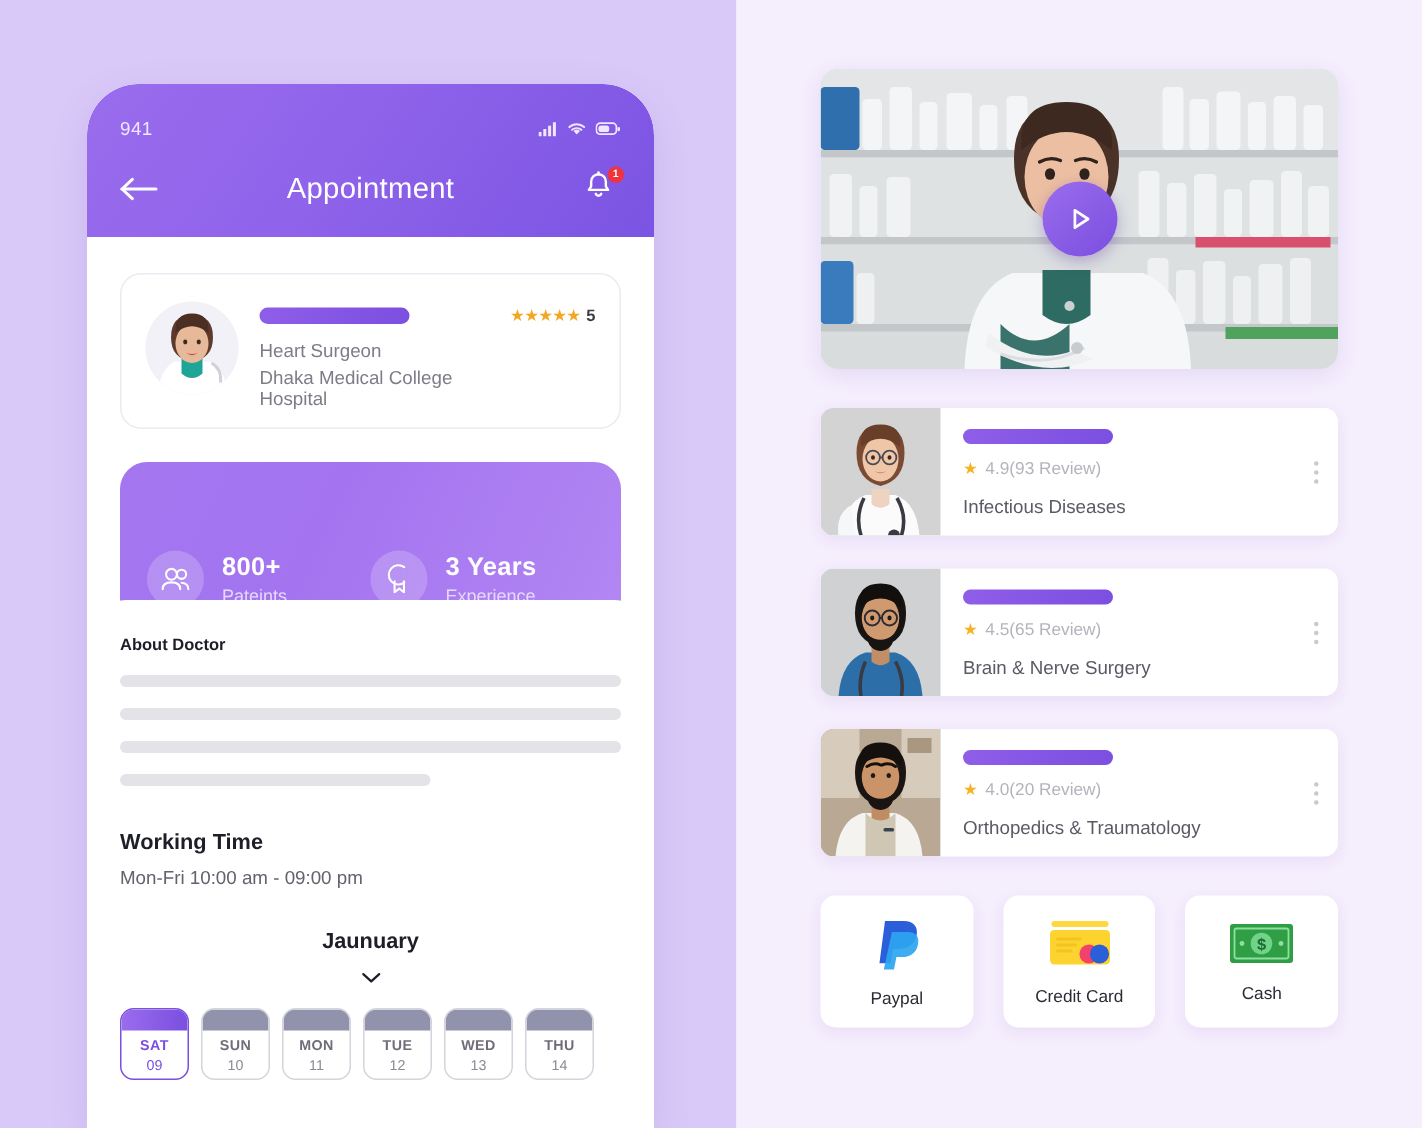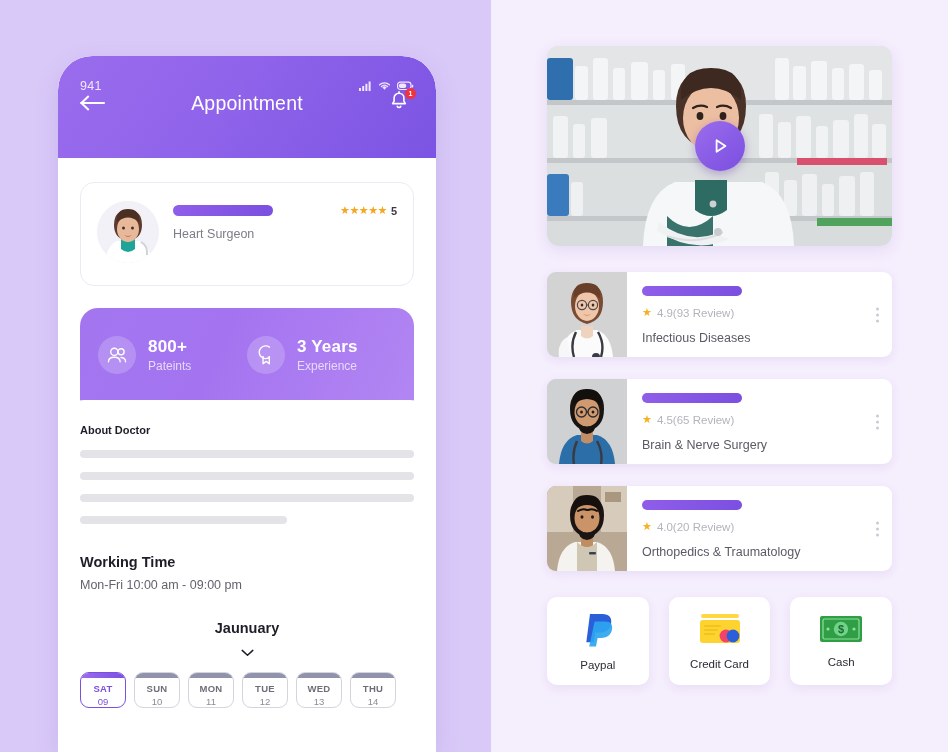--- a/index.html
+++ b/index.html
@@ -36,21 +36,21 @@
   .status-bar {
     display: flex; align-items: center; justify-content: space-between;
     padding-top: 30px; height: 30px;
   }
   .status-time { color: #f0e6ff; font-size: 12.5px; letter-spacing: .3px; }
   .status-icons { display: flex; align-items: center; gap: 6px; }
   .status-icons svg { display: block; }
 
   .nav-row {
     display: flex; align-items: center; justify-content: space-between;
-    margin-top: 0; height: 34px;
+    margin-top: 23px; height: 34px;
   }
   .nav-title {
     position: absolute; left: 0; right: 0; text-align: center;
     color: #ffffff; font-size: 19.5px; font-weight: 400; letter-spacing: .2px;
     pointer-events: none;
   }
   .back-btn { width: 30px; height: 24px; display:flex; align-items:center; cursor:pointer; z-index:2;}
   .bell-btn { position: relative; width: 26px; height: 26px; z-index:2; cursor:pointer;}
   .bell-badge {
     position: absolute; right: -2px; top: -2px;
@@ -85,21 +85,21 @@
   .rating-wrap { display: flex; align-items: center; gap: 4px; padding-top: 5px; }
   .stars { color: #f5a623; font-size: 11px; letter-spacing: -0.5px; }
   .rating-num { color: #3b3b44; font-size: 11px; font-weight: bold; }
 
   
   .stats-card {
     margin: 22px 22px 0 22px;
     height: 128px;
     border-radius: 18px;
     background: linear-gradient(115deg, #a376f0 0%, #a474f0 40%, #b387f3 100%);
-    display: flex; align-items: flex-start; padding: 28px 18px 0 18px;
+    display: flex; align-items: center; padding: 28px 18px 0 18px;
     position: relative;
   }
   .stat { display: flex; align-items: center; gap: 12px; flex: 1; }
   .stat-icon {
     width: 38px; height: 38px; border-radius: 50%;
     background: rgba(255,255,255,.2);
     display: flex; align-items: center; justify-content: center;
     flex: 0 0 38px;
   }
   .stat-big { color: #ffffff; font-size: 17px; font-weight: bold; letter-spacing: .2px;}
@@ -116,21 +116,21 @@
   .sheet-wrap { position: relative; z-index: 3; }
   .sec-title { font-size: 11px; font-weight: bold; color: #1e1e28; }
   .skel { height: 8px; border-radius: 5px; background: #e3e3e8; margin-top: 14px; }
   .skel.short { width: 62%; }
   .working-title { font-size: 14.5px; font-weight: bold; color: #1e1e28; margin-top: 30px;}
   .working-time { font-size: 12.5px; color: #63636e; margin-top: 8px; }
   .month-row { display: flex; align-items: center; gap: 7px; margin-top: 28px; cursor: pointer; flex-direction: column;}
   .month-label { font-size: 14.5px; font-weight: bold; color: #1e1e28; }
   .date-row { display: flex; gap: 8px; margin-top: 11px; }
   .date-chip {
-    width: 46px; height: 36px; border-radius: 9px;
+    width: 46px; height: 48px; border-radius: 9px;
     border: 1px solid #d4d4dd; background: #fff;
     overflow: hidden; text-align: center; cursor: pointer;
     display: flex; flex-direction: column;
   }
   .date-top { height: 14px; background: #9193ad; }
   .date-chip.active { border: 1.6px solid #7b4fe0; }
   .date-chip.active .date-top { background: linear-gradient(90deg,#9a6ced,#7b4fe0); }
   .date-dow { font-size: 9.5px; color: #6e6e7a; margin-top: 5px; font-weight: bold; letter-spacing:.3px;}
   .date-num { font-size: 9.5px; color: #8b8b96; margin-top: 2px; }
   .date-chip.active .date-dow { color: #7b4fe0; }
@@ -269,20 +269,21 @@
             <ellipse cx="26.5" cy="27" rx="1.4" ry="1.6" fill="#3a2a22"></ellipse>
             <ellipse cx="35.5" cy="27" rx="1.4" ry="1.6" fill="#3a2a22"></ellipse>
             <path d="M27 34 q4 3.5 8 0 q-4 2 -8 0Z" fill="#b0503f"></path>
             <path d="M44 41 q7 4 6 13" stroke="#cfd3d8" stroke-width="2" fill="none"></path>
           </g>
         </svg>
       </div>
       <div class="doc-info">
         <div class="pill"></div>
         <div class="doc-spec">Heart Surgeon</div>
+        <div class="doc-hosp">Dhaka Medical College Hospital</div>
       </div>
       <div class="rating-wrap">
         <span class="stars">★★★★★</span>
         <span class="rating-num">5</span>
       </div>
     </div>
 
     <div class="sheet-wrap">
       <div class="stats-card">
         <div class="stat">

